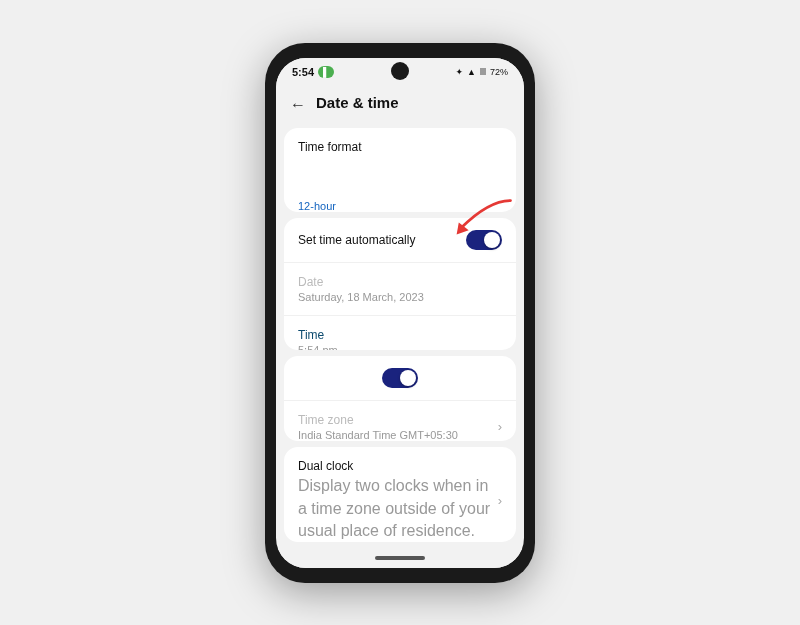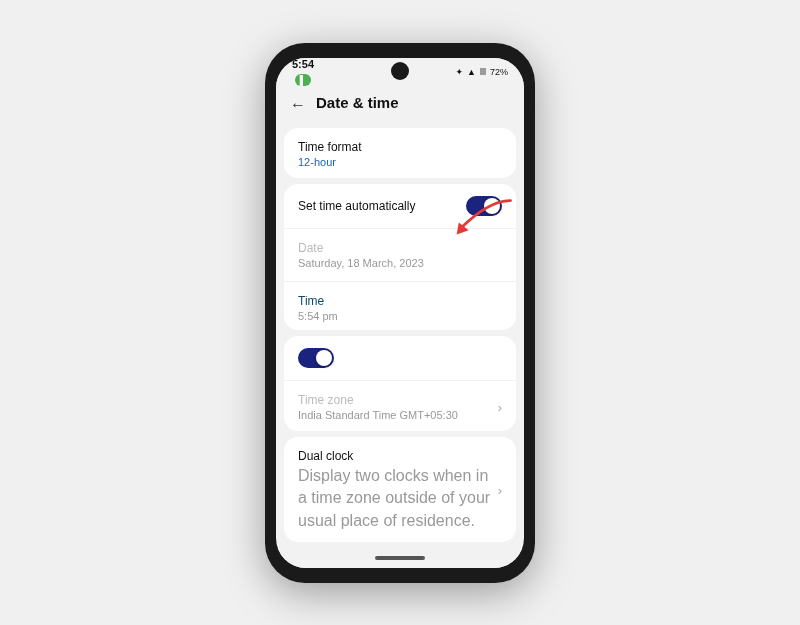--- a/index.html
+++ b/index.html
@@ -119,21 +119,21 @@
     .card {
       background: #ffffff;
       border-radius: 14px;
       overflow: hidden;
     }
 
     .setting-row {
       padding: 12px 14px;
       display: flex;
       align-items: center;
-      justify-content: flex-start;
+      justify-content: center;
       border-bottom: 1px solid #f0f0f0;
     }
 
     .setting-row:last-child {
       border-bottom: none;
     }
 
     .setting-text-group {
       display: flex;
       flex-direction: column;
@@ -143,20 +143,21 @@
 
     .setting-label {
       font-size: 12px;
       font-weight: 500;
       color: #111;
     }
 
     .setting-value {
       font-size: 11px;
       color: #1565C0;
+      margin-top: 44px;
     }
 
     .setting-value-gray {
       font-size: 11px;
       color: #999;
     }
 
     .toggle {
       width: 36px;
       height: 20px;
@@ -216,21 +217,21 @@
       border-radius: 2px;
     }
   </style>
 </head>
 <body>
 
 <div class="phone-outer">
   <div class="phone-screen">
 
     <div class="status-bar">
-      <div style="display:flex;align-items:center;gap:4px;flex-direction:column;">
+      <div style="display:flex;align-items:center;gap:4px;">
         <span class="status-time">5:54</span>
         <span class="status-pill">
           <span>▌</span>
         </span>
       </div>
       <div class="camera-cutout"></div>
       <div class="status-right">
         <span>✦</span>
         <span>▲</span>
         <span>lll</span>

